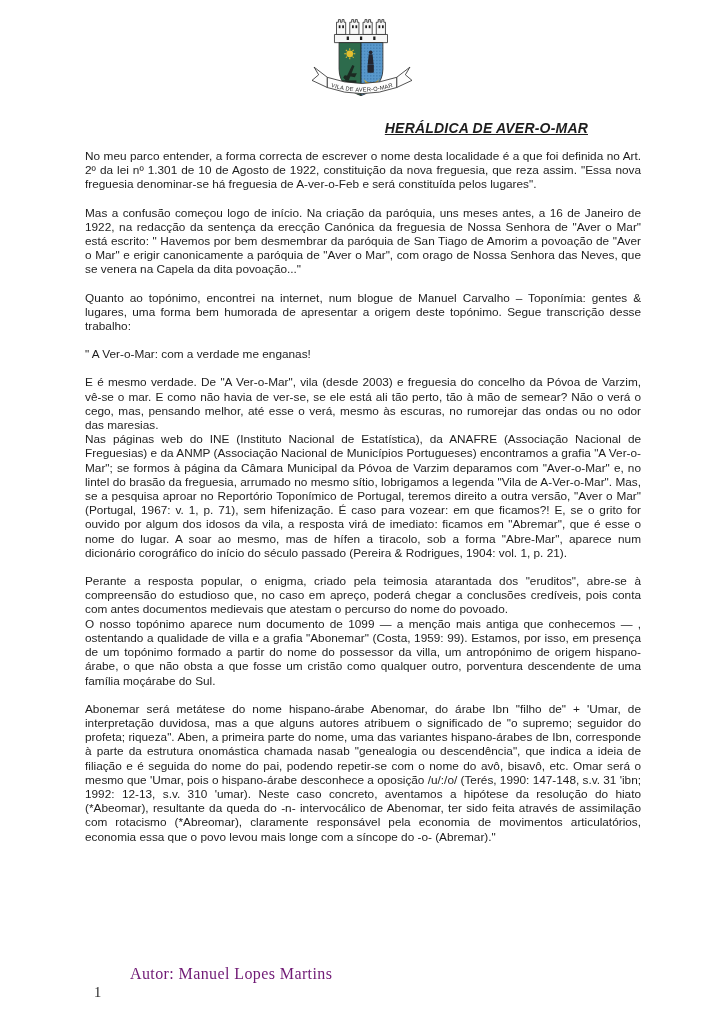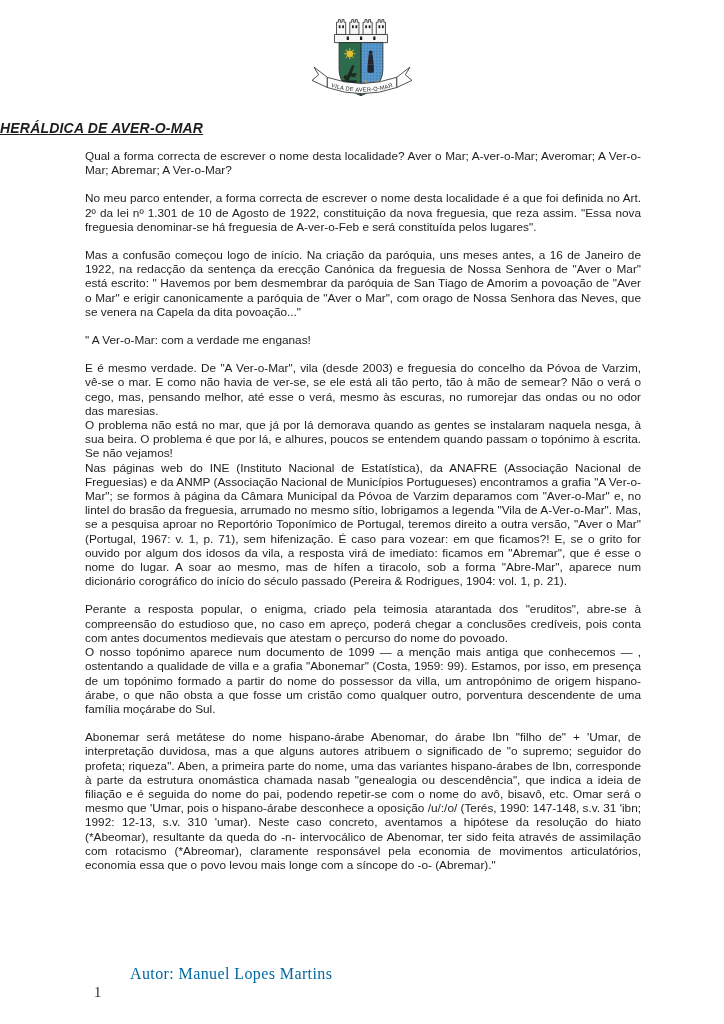--- a/index.html
+++ b/index.html
@@ -12,36 +12,36 @@
     font-family:"Liberation Sans","DejaVu Sans",sans-serif;
     color:#1d1d1d;
   }
   .crest-wrap{
     position:absolute;top:10px;left:0;width:724px;
     display:flex;justify-content:center;
   }
   .crest-wrap svg{display:block;}
   .title{
     position:absolute;top:120px;left:0;width:588px;
-    text-align:left;
+    text-align:right;
     font-size:14px;font-weight:bold;font-style:italic;
     letter-spacing:0.2px;
   }
   .title span{text-decoration:underline;}
   .doc{
     position:absolute;top:149px;left:85px;width:556px;
     font-size:11.8px;line-height:14.2px;
     text-align:justify;
   }
   .doc p{margin:0;}
   .doc p.gap{margin-bottom:14px;}
   .author{
     position:absolute;left:130px;top:965px;
     font-family:"Liberation Serif","DejaVu Serif",serif;
-    font-size:16px;color:#0369a1;letter-spacing:0.4px;
+    font-size:16px;color:#701a75;letter-spacing:0.4px;
   }
   .pagenum{
     position:absolute;left:94px;top:984px;
     font-family:"Liberation Serif","DejaVu Serif",serif;
     font-size:14.5px;color:#2a2a2a;
   }
   .heraldry-stroke{stroke:#2b2b2b;stroke-width:0.8;stroke-linejoin:round;}
 </style>
 </head>
 <body>
@@ -136,26 +136,25 @@
         </text>
       </g>
     </svg>
   </div>
 
   <div class="title">
     <span>HERÁLDICA DE AVER-O-MAR</span>
   </div>
 
   <div class="doc">
-    <p class="gap">Qual a forma correcta de escrever o nome desta localidade? Aver o Mar; A-ver-o-Mar; Averomar; A Ver-o-Mar; Abremar; A Ver-o-Mar?</p>
     <p class="gap">No meu parco entender, a forma correcta de escrever o nome desta localidade é a que foi definida no Art. 2º da lei nº 1.301 de 10 de Agosto de 1922, constituição da nova freguesia, que reza assim. "Essa nova freguesia denominar-se há freguesia de A-ver-o-Feb e será constituída pelos lugares".</p>
     <p class="gap">Mas a confusão começou logo de início. Na criação da paróquia, uns meses antes, a 16 de Janeiro de 1922, na redacção da sentença da erecção Canónica da freguesia de Nossa Senhora de "Aver o Mar" está escrito: " Havemos por bem desmembrar da paróquia de San Tiago de Amorim a povoação de "Aver o Mar" e erigir canonicamente a paróquia de "Aver o Mar", com orago de Nossa Senhora das Neves, que se venera na Capela da dita povoação..."</p>
+    <p class="gap">Quanto ao topónimo, encontrei na internet, num blogue de Manuel Carvalho – Toponímia: gentes &amp; lugares, uma forma bem humorada de apresentar a origem deste topónimo. Segue transcrição desse trabalho:</p>
     <p class="gap">" A Ver-o-Mar: com a verdade me enganas!</p>
     <p>E é mesmo verdade. De "A Ver-o-Mar", vila (desde 2003) e freguesia do concelho da Póvoa de Varzim, vê-se o mar. E como não havia de ver-se, se ele está ali tão perto, tão à mão de semear? Não o verá o cego, mas, pensando melhor, até esse o verá, mesmo às escuras, no rumorejar das ondas ou no odor das maresias.</p>
-    <p>O problema não está no mar, que já por lá demorava quando as gentes se instalaram naquela nesga, à sua beira. O problema é que por lá, e alhures, poucos se entendem quando passam o topónimo à escrita. Se não vejamos!</p>
     <p class="gap">Nas páginas web do INE (Instituto Nacional de Estatística), da ANAFRE (Associação Nacional de Freguesias) e da ANMP (Associação Nacional de Municípios Portugueses) encontramos a grafia "A Ver-o-Mar"; se formos à página da Câmara Municipal da Póvoa de Varzim deparamos com "Aver-o-Mar" e, no lintel do brasão da freguesia, arrumado no mesmo sítio, lobrigamos a legenda "Vila de A-Ver-o-Mar". Mas, se a pesquisa aproar no Reportório Toponímico de Portugal, teremos direito a outra versão, "Aver o Mar" (Portugal, 1967: v. 1, p. 71), sem hifenização. É caso para vozear: em que ficamos?! E, se o grito for ouvido por algum dos idosos da vila, a resposta virá de imediato: ficamos em "Abremar", que é esse o nome do lugar. A soar ao mesmo, mas de hífen a tiracolo, sob a forma "Abre-Mar", aparece num dicionário corográfico do início do século passado (Pereira &amp; Rodrigues, 1904: vol. 1, p. 21).</p>
     <p>Perante a resposta popular, o enigma, criado pela teimosia atarantada dos "eruditos", abre-se à compreensão do estudioso que, no caso em apreço, poderá chegar a conclusões credíveis, pois conta com antes documentos medievais que atestam o percurso do nome do povoado.</p>
     <p class="gap">O nosso topónimo aparece num documento de 1099 — a menção mais antiga que conhecemos — , ostentando a qualidade de villa e a grafia "Abonemar" (Costa, 1959: 99). Estamos, por isso, em presença de um topónimo formado a partir do nome do possessor da villa, um antropónimo de origem hispano-árabe, o que não obsta a que fosse um cristão como qualquer outro, porventura descendente de uma família moçárabe do Sul.</p>
     <p class="gap">Abonemar será metátese do nome hispano-árabe Abenomar, do árabe Ibn "filho de" + 'Umar, de interpretação duvidosa, mas a que alguns autores atribuem o significado de "o supremo; seguidor do profeta; riqueza". Aben, a primeira parte do nome, uma das variantes hispano-árabes de Ibn, corresponde à parte da estrutura onomástica chamada nasab "genealogia ou descendência", que indica a ideia de filiação e é seguida do nome do pai, podendo repetir-se com o nome do avô, bisavô, etc. Omar será o mesmo que 'Umar, pois o hispano-árabe desconhece a oposição /u/:/o/ (Terés, 1990: 147-148, s.v. 31 'ibn; 1992: 12-13, s.v. 310 'umar). Neste caso concreto, aventamos a hipótese da resolução do hiato (*Abeomar), resultante da queda do -n- intervocálico de Abenomar, ter sido feita através de assimilação com rotacismo (*Abreomar), claramente responsável pela economia de movimentos articulatórios, economia essa que o povo levou mais longe com a síncope do -o- (Abremar)."</p>
   </div>
 
   <div class="author">Autor: Manuel Lopes Martins</div>
   <div class="pagenum">1</div>
 
 </div>

